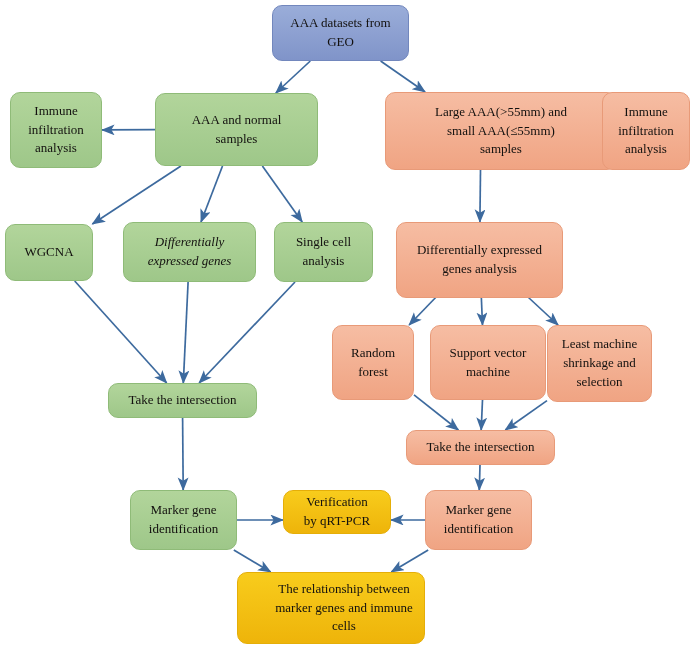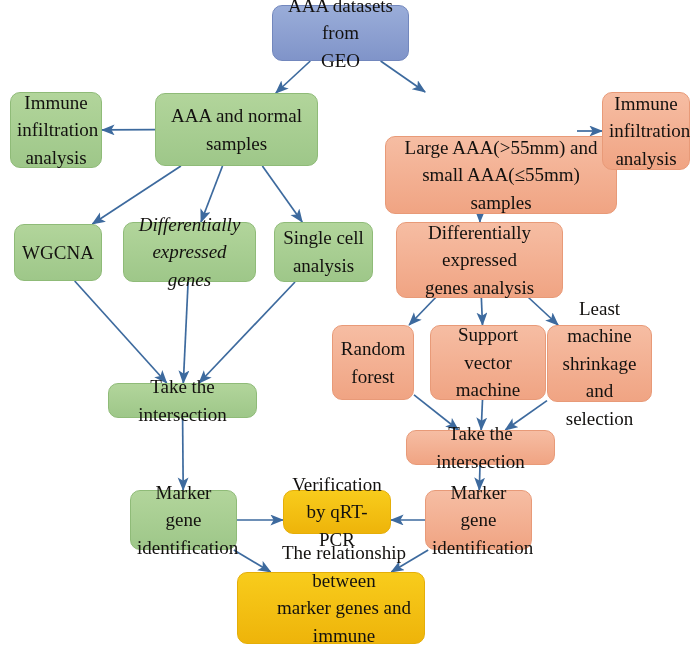--- a/index.html
+++ b/index.html
@@ -25,21 +25,21 @@
   }
   .node {
     position: absolute;
     box-sizing: border-box;
     display: flex;
     align-items: center;
     justify-content: center;
     text-align: center;
     border-radius: 10px;
     color: #13110f;
-    font-size: 19px;
+    font-size: 13px;
     line-height: 1.45;
     padding: 3px 6px;
     z-index: 2;
   }
   .node .lbl {
     display: block;
     width: 100%;
     white-space: pre-line;
   }
   .blue {
@@ -104,31 +104,31 @@
       </div>
       <div class="node green" style="left: 10px; top: 92px; width: 92px; height: 76px;">
         <span class="lbl">Immune
 infiltration
 analysis</span>
       </div>
       <div class="node green" style="left: 155px; top: 93px; width: 163px; height: 73px;">
         <span class="lbl">AAA and normal
 samples</span>
       </div>
-      <div class="node orange" style="left: 385px; top: 92px; width: 232px; height: 78px; margin-top: 44px;">
+      <div class="node orange" style="left: 385px; top: 92px; width: 232px; height: 78px;">
         <span class="lbl">Large AAA(&gt;55mm) and
 small AAA(≤55mm)
 samples</span>
       </div>
       <div class="node orange" style="left: 602px; top: 92px; width: 88px; height: 78px;">
         <span class="lbl">Immune
 infiltration
 analysis</span>
       </div>
-      <div class="node green" style="left: 14px; top: 224px; width: 88px; height: 57px;">
+      <div class="node green" style="left: 5px; top: 224px; width: 88px; height: 57px;">
         <span class="lbl">WGCNA</span>
       </div>
       <div class="node green" style="left: 123px; top: 222px; width: 133px; height: 60px; font-style: italic;">
         <span class="lbl">Differentially
 expressed genes</span>
       </div>
       <div class="node green" style="left: 274px; top: 222px; width: 99px; height: 60px;">
         <span class="lbl">Single cell
 analysis</span>
       </div>

